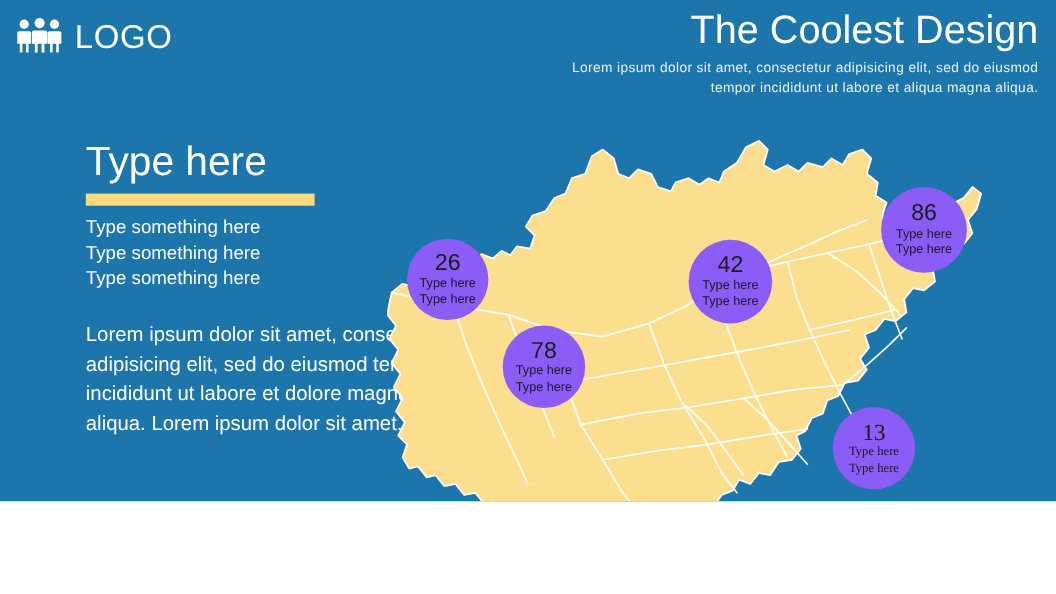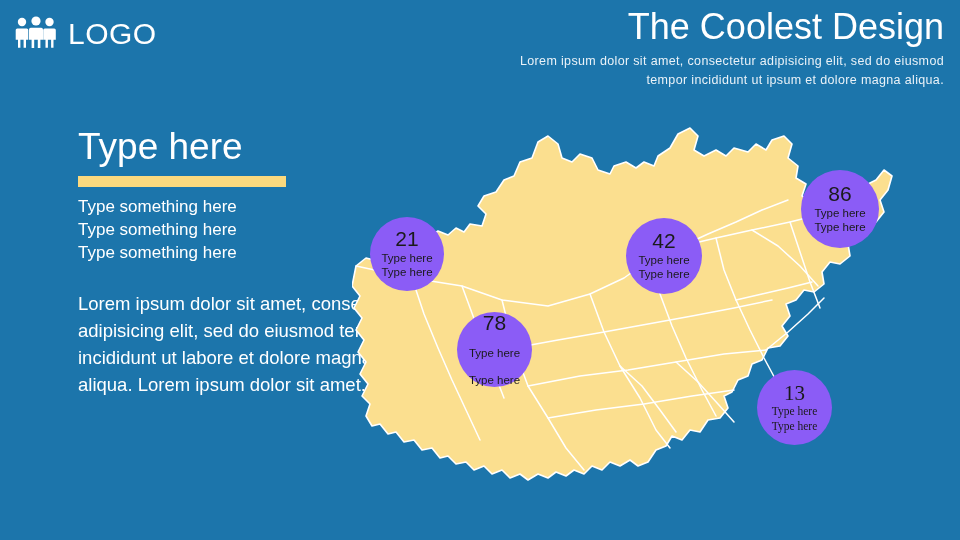--- a/index.html
+++ b/index.html
@@ -3,21 +3,21 @@
 <meta charset="utf-8">
 <style>
   html, body {
     margin: 0;
     padding: 0;
     background: #ffffff;
   }
   #slide {
     position: relative;
     width: 960px;
-    height: 540px;
+    height: 456px;
     background: #1c75ab;
     overflow: hidden;
     font-family: "Liberation Sans", sans-serif;
     -webkit-font-smoothing: antialiased;
   }
 
   
   #logo-block {
     position: absolute;
     left: 14px;
@@ -149,21 +149,21 @@
         <path d="M30.8 12.5h9.4a1.6 1.6 0 0 1 1.6 1.6v9.6h-2.3v8h-2.4v-8h-3.2v8h-2.4v-8h-2.3v-9.6a1.6 1.6 0 0 1 1.6-1.6z" fill="#ffffff"></path>
       </svg>
     </span>
     <span id="logo-text">LOGO</span>
   </div>
 
   <div id="title">The Coolest Design</div>
 
   <div id="subtitle">
     <div>Lorem ipsum dolor sit amet, consectetur adipisicing elit, sed do eiusmod</div>
-    <div>tempor incididunt ut ipsum et dolore magna aliqua.</div>
+    <div>tempor incididunt ut labore et aliqua magna aliqua.</div>
   </div>
 
   <div id="left-col">
     <div id="type-here-heading">Type here</div>
     <div id="accent-bar"></div>
     <div id="bullet-list">
       <div class="bullet-line">Type something here</div>
       <div class="bullet-line">Type something here</div>
       <div class="bullet-line">Type something here</div>
     </div>
@@ -220,26 +220,26 @@
         <path d="M400 112 L426 128 L448 148 L466 168"></path>
         <path d="M268 248 L290 268 L308 292 L324 314"></path>
         <path d="M324 244 L346 264 L366 286 L382 304"></path>
         <path d="M414 232 L436 214 L456 196 L472 180"></path>
         <path d="M384 182 L410 176 L436 170 L460 164"></path>
       </g>
     </svg>
   </div>
 
   <div class="bubble" style="left:370px; top:217px; width:74px; height:74px;">
-    <span class="bubble-value">21</span>
-    <span class="bubble-line">Type here</span>
-    <span class="bubble-line">Type here</span>
-  </div>
-
-  <div class="bubble" style="left:457px; top:312px; width:75px; height:75px;justify-content:space-between;">
+    <span class="bubble-value">26</span>
+    <span class="bubble-line">Type here</span>
+    <span class="bubble-line">Type here</span>
+  </div>
+
+  <div class="bubble" style="left:457px; top:296px; width:75px; height:75px;">
     <span class="bubble-value">78</span>
     <span class="bubble-line">Type here</span>
     <span class="bubble-line">Type here</span>
   </div>
 
   <div class="bubble" style="left:626px; top:218px; width:76px; height:76px;">
     <span class="bubble-value">42</span>
     <span class="bubble-line">Type here</span>
     <span class="bubble-line">Type here</span>
   </div>

